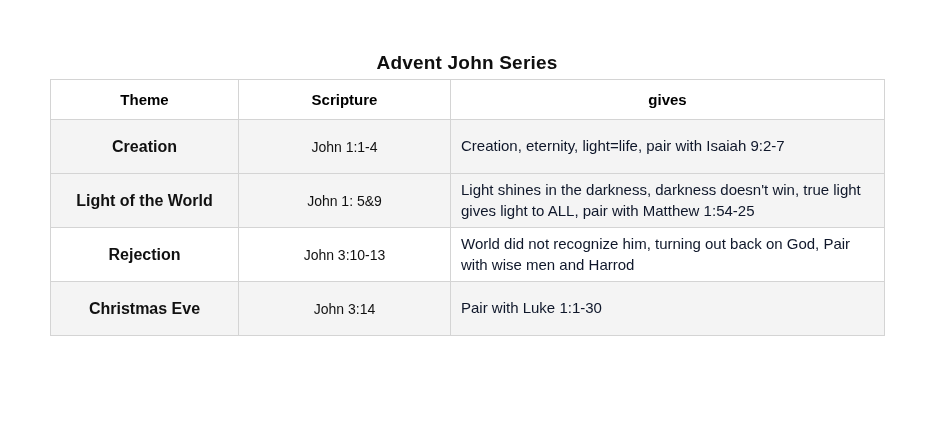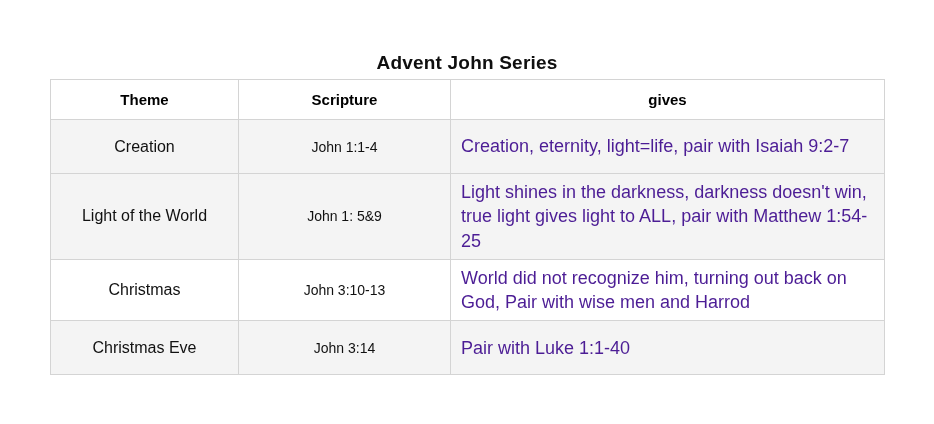--- a/index.html
+++ b/index.html
@@ -59,36 +59,36 @@
   col.col-scripture { width: 212px; }
   col.col-notes { width: 434px; }
 
   tbody tr { height: 54px; }
   tbody tr.shaded td { background: #f4f4f4; }
   tbody tr.plain td { background: #ffffff; }
 
   td.theme-cell {
     text-align: center;
     font-size: 16px;
-    font-weight: 400;
+    font-weight: 700;
     color: #111111;
     padding: 4px 6px;
   }
   td.scripture-cell {
     text-align: center;
     font-size: 14px;
     font-weight: 400;
     color: #111111;
     padding: 4px 6px;
   }
   td.notes-cell {
     text-align: left;
-    font-size: 18px;
+    font-size: 15px;
     line-height: 1.35;
-    color: #4c1d95;
+    color: #0f172a;
     padding: 6px 10px 6px 10px;
   }
 </style>
 </head>
 <body>
 
 <div class="page">
 
   <div class="doc-title">Advent John Series</div>
 
@@ -111,26 +111,26 @@
           <td class="theme-cell">Creation</td>
           <td class="scripture-cell">John 1:1-4</td>
           <td class="notes-cell">Creation, eternity, light=life, pair with Isaiah 9:2-7</td>
         </tr>
         <tr class="shaded">
           <td class="theme-cell">Light of the World</td>
           <td class="scripture-cell">John 1: 5&amp;9</td>
           <td class="notes-cell">Light shines in the darkness, darkness doesn't win, true light gives light to ALL, pair with Matthew 1:54-25</td>
         </tr>
         <tr class="plain">
-          <td class="theme-cell">Christmas</td>
+          <td class="theme-cell">Rejection</td>
           <td class="scripture-cell">John 3:10-13</td>
           <td class="notes-cell">World did not recognize him, turning out back on God, Pair with wise men and Harrod</td>
         </tr>
         <tr class="shaded">
           <td class="theme-cell">Christmas Eve</td>
           <td class="scripture-cell">John 3:14</td>
-          <td class="notes-cell">Pair with Luke 1:1-40</td>
+          <td class="notes-cell">Pair with Luke 1:1-30</td>
         </tr>
       </tbody>
     </table>
   </div>
 
 </div>
 
 </body></html>

